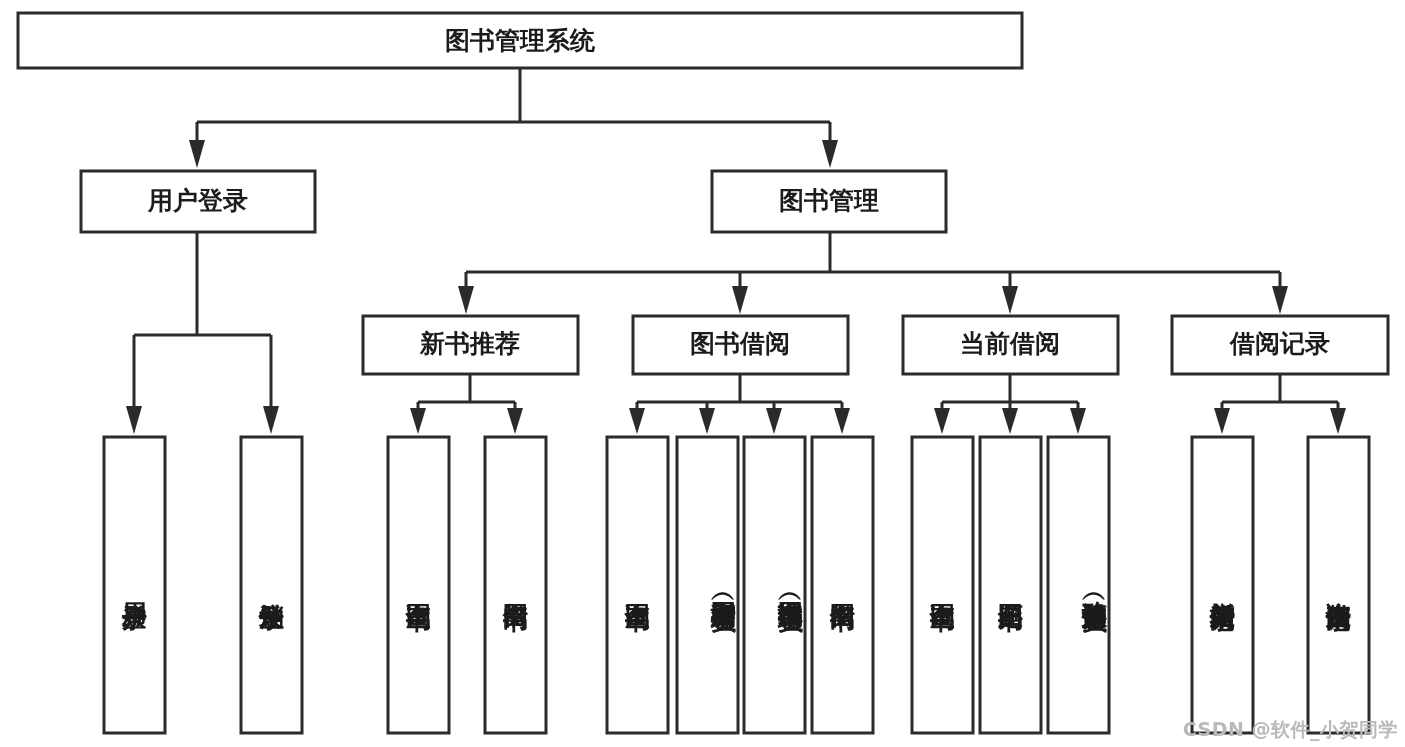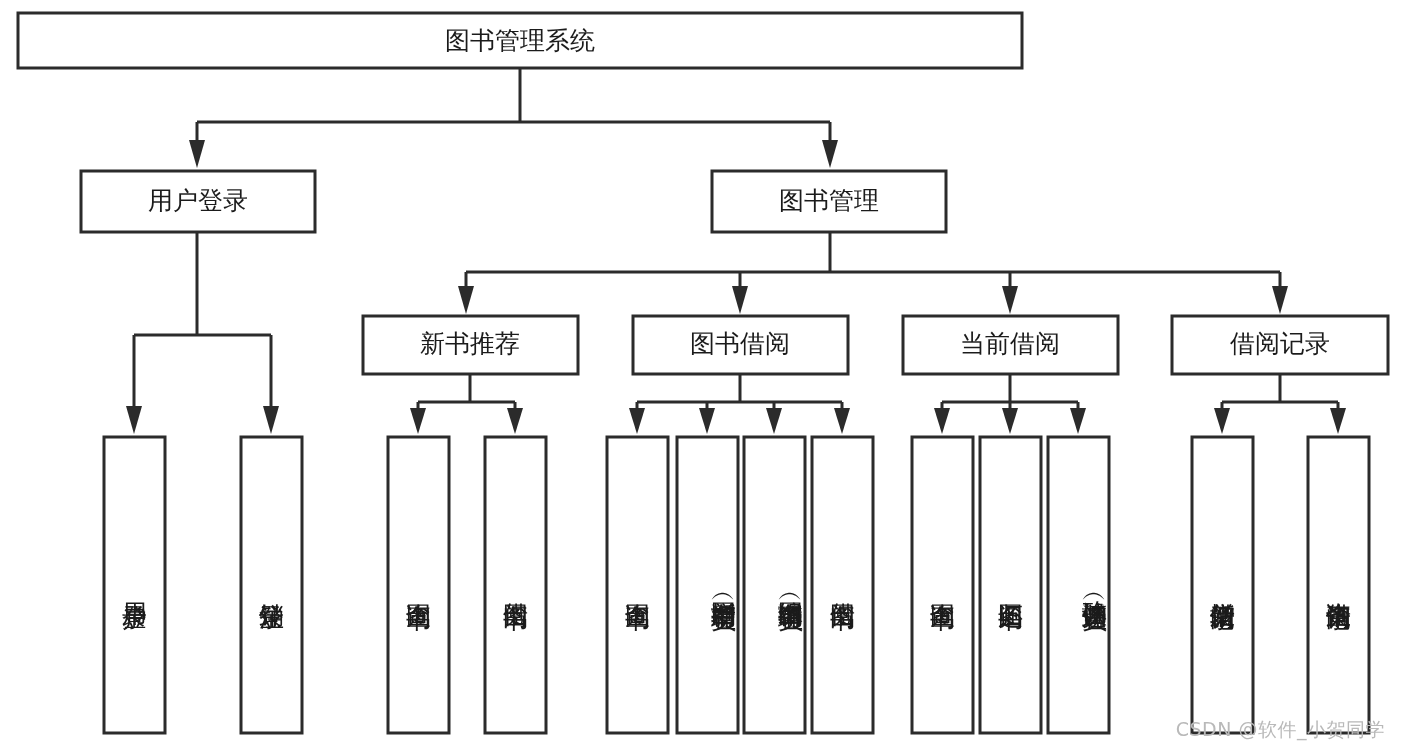--- a/index.html
+++ b/index.html
@@ -10,20 +10,21 @@
   }
   body {
     font-family: "DejaVu Sans", "Liberation Sans", sans-serif;
   }
   #diagram-root {
     position: relative;
     width: 1405px;
     height: 747px;
     background: #ffffff;
     overflow: hidden;
+    font-weight: bold;
   }
   svg#tree-svg {
     position: absolute;
     left: 0;
     top: 0;
     width: 1405px;
     height: 747px;
     display: block;
   }
   .box-rect {
@@ -68,21 +69,21 @@
   }
   .leaf-label-wrap {
     position: absolute;
     display: flex;
     align-items: center;
     justify-content: center;
     pointer-events: none;
   }
   .watermark {
     position: absolute;
-    right: 20px;
+    right: 7px;
     bottom: 4px;
     font-family: "DejaVu Sans", "Liberation Sans", sans-serif;
     font-size: 19px;
     color: #b9b9b9;
     letter-spacing: 0.5px;
     white-space: nowrap;
     user-select: none;
   }
 </style>
 </head>

